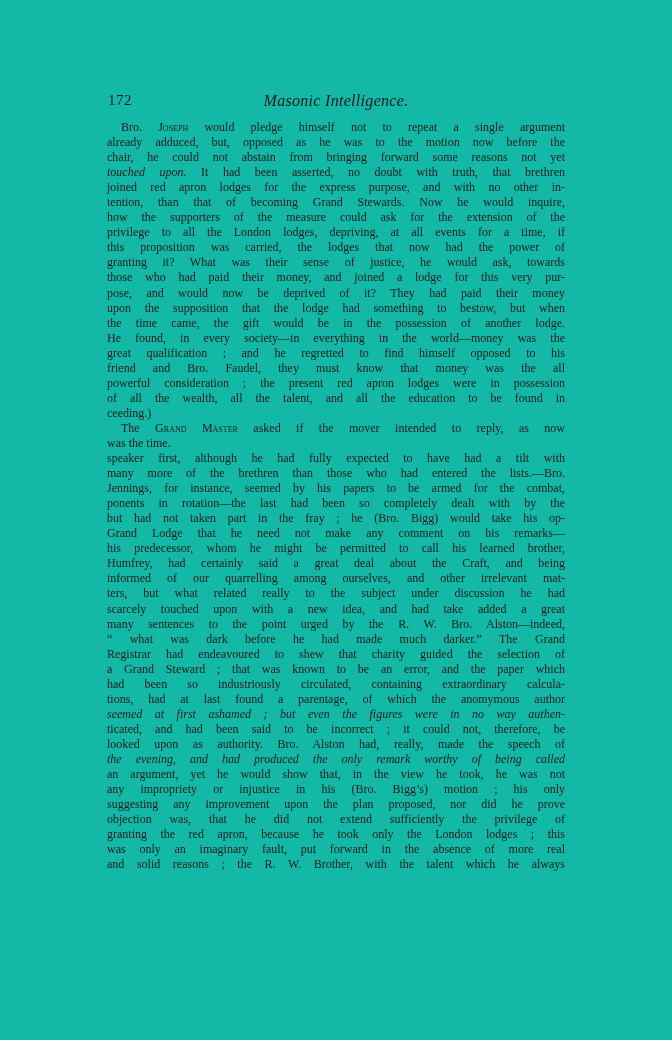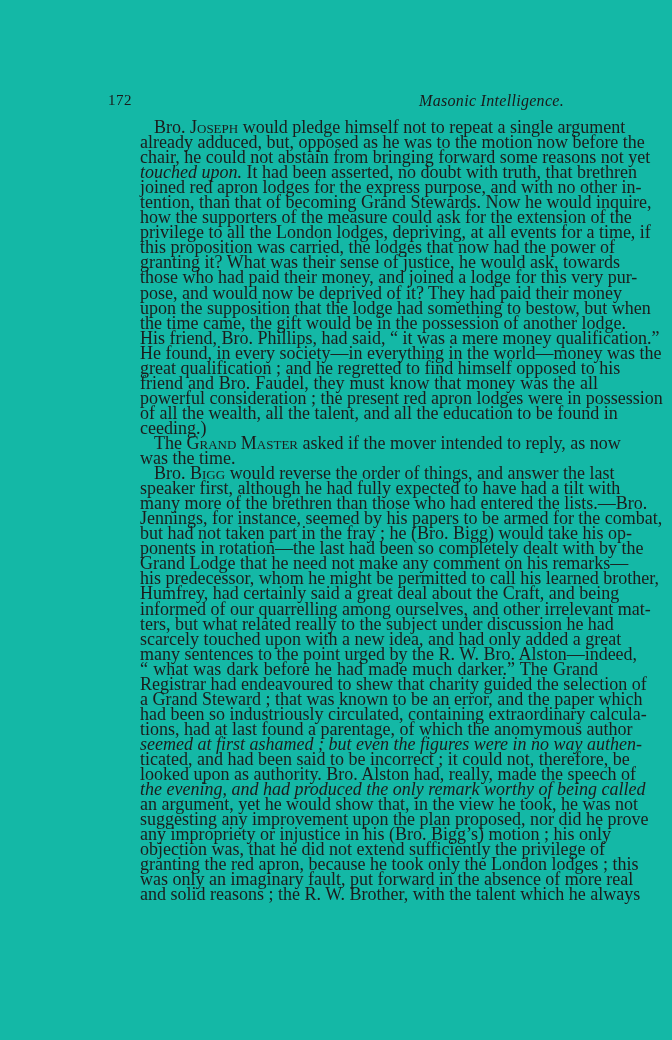--- a/index.html
+++ b/index.html
@@ -1,21 +1,21 @@
 <!DOCTYPE html>
 <html><head>
 <meta charset="utf-8">
 <style>
   html, body { margin:0; padding:0; background:#ffffff; }
   body { width:672px; height:1040px; position:relative; overflow:hidden; }
   .page { position:absolute; left:0; top:0; width:672px; height:1040px; background:#14b8a6; }
   .header { position:absolute; left:108px; top:92px; width:456px; height:20px; font-family:"Liberation Serif", serif; color:#1a1a1a; }
   .pnum { position:absolute; left:0; top:0; font-size:15px; letter-spacing:0.5px; }
-  .running { position:absolute; left:0; width:456px; top:0; text-align:right; font-style:italic; font-size:16px; letter-spacing:0.3px; }
-  .body { position:absolute; left:107px; top:120px; width:458px; font-family:"Liberation Serif", serif; font-size:18px; line-height:15.05px; color:#1c1c1c;margin-left:33px; }
+  .running { position:absolute; left:0; width:456px; top:0; text-align:center; font-style:italic; font-size:16px; letter-spacing:0.3px; }
+  .body { position:absolute; left:107px; top:120px; width:458px; font-family:"Liberation Serif", serif; font-size:12px; line-height:15.05px; color:#1c1c1c; }
   .line { display:block; white-space:nowrap; text-align:justify; text-align-last:justify; height:15.05px; }
   .line.last { text-align-last:left; }
   .indent { padding-left:14px; }
   .sc { font-variant:small-caps; }
   .it { font-style:italic; }
 </style>
 </head>
 <body>
 
 <div class="page">
@@ -32,57 +32,55 @@
         <span class="line"><span>joined red apron lodges for the express purpose, and with no other in-</span></span>
         <span class="line"><span>tention, than that of becoming Grand Stewards.  Now he would inquire,</span></span>
         <span class="line"><span>how the supporters of the measure could ask for the extension of the</span></span>
         <span class="line"><span>privilege to all the London lodges, depriving, at all events for a time, if</span></span>
         <span class="line"><span>this proposition was carried, the lodges that now had the power of</span></span>
         <span class="line"><span>granting it?  What was their sense of justice, he would ask, towards</span></span>
         <span class="line"><span>those who had paid their money, and joined a lodge for this very pur-</span></span>
         <span class="line"><span>pose, and would now be deprived of it?  They had paid their money</span></span>
         <span class="line"><span>upon the supposition that the lodge had something to bestow, but when</span></span>
         <span class="line"><span>the time came, the gift would be in the possession of another lodge.</span></span>
-        <span class="line"><span>His friend, Bro. Phillips, had said, “ it was a mere money qualification.”</span></span>
         <span class="line"><span>He found, in every society—in everything in the world—money was the</span></span>
         <span class="line"><span>great qualification ; and he regretted to find himself opposed to his</span></span>
         <span class="line"><span>friend and Bro. Faudel, they must know that money was the all</span></span>
         <span class="line"><span>powerful consideration ; the present red apron lodges were in possession</span></span>
         <span class="line"><span>of all the wealth, all the talent, and all the education to be found in</span></span>
         <span class="line last"><span>ceeding.)</span></span>
       </div>
       <div>
         <span class="line indent"><span>The </span><span class="sc">Grand Master</span><span> asked if the mover intended to reply, as now</span></span>
         <span class="line last"><span>was the time.</span></span>
       </div>
       <div>
-        <span class="line indent"><span>Bro. </span><span class="sc">Bigg</span><span> would reverse the order of things, and answer the last</span></span>
         <span class="line"><span>speaker first, although he had fully expected to have had a tilt with</span></span>
         <span class="line"><span>many more of the brethren than those who had entered the lists.—Bro.</span></span>
         <span class="line"><span>Jennings, for instance, seemed by his papers to be armed for the combat,</span></span>
+        <span class="line"><span>ponents in rotation—the last had been so completely dealt with by the</span></span>
         <span class="line"><span>but had not taken part in the fray ; he (Bro. Bigg) would take his op-</span></span>
-        <span class="line"><span>ponents in rotation—the last had been so completely dealt with by the</span></span>
         <span class="line"><span>Grand Lodge that he need not make any comment on his remarks—</span></span>
         <span class="line"><span>his predecessor, whom he might be permitted to call his learned brother,</span></span>
         <span class="line"><span>Humfrey, had certainly said a great deal about the Craft, and being</span></span>
         <span class="line"><span>informed of our quarrelling among ourselves, and other irrelevant mat-</span></span>
         <span class="line"><span>ters, but what related really to the subject under discussion he had</span></span>
-        <span class="line"><span>scarcely touched upon with a new idea, and had only added a great</span></span>
+        <span class="line"><span>scarcely touched upon with a new idea, and had take added a great</span></span>
         <span class="line"><span>many sentences to the point urged by the R. W. Bro. Alston—indeed,</span></span>
         <span class="line"><span>“ what was dark before he had made much darker.”  The Grand</span></span>
         <span class="line"><span>Registrar had endeavoured to shew that charity guided the selection of</span></span>
         <span class="line"><span>a Grand Steward ; that was known to be an error, and the paper which</span></span>
         <span class="line"><span>had been so industriously circulated, containing extraordinary calcula-</span></span>
         <span class="line"><span>tions, had at last found a parentage, of which the anomymous author</span></span>
         <span class="line"><span class="it">seemed at first ashamed ;</span><span class="it"> but even the figures were in no way authen-</span></span>
         <span class="line"><span>ticated, and had been said to be incorrect ; it could not, therefore, be</span></span>
         <span class="line"><span>looked upon as authority.  Bro. Alston had, really, made the speech of</span></span>
         <span class="line"><span class="it">the evening, and had produced the only remark worthy of being called</span></span>
         <span class="line"><span>an argument, yet he would show that, in the view he took, he was not</span></span>
+        <span class="line"><span>any impropriety or injustice in his (Bro. Bigg’s) motion ; his only</span></span>
         <span class="line"><span>suggesting any improvement upon the plan proposed, nor did he prove</span></span>
-        <span class="line"><span>any impropriety or injustice in his (Bro. Bigg’s) motion ; his only</span></span>
         <span class="line"><span>objection was, that he did not extend sufficiently the privilege of</span></span>
         <span class="line"><span>granting the red apron, because he took only the London lodges ; this</span></span>
         <span class="line"><span>was only an imaginary fault, put forward in the absence of more real</span></span>
         <span class="line"><span>and solid reasons ;  the R. W. Brother, with the talent which he always</span></span>
       </div>
     </div>
 </div>
 
 </body></html>

